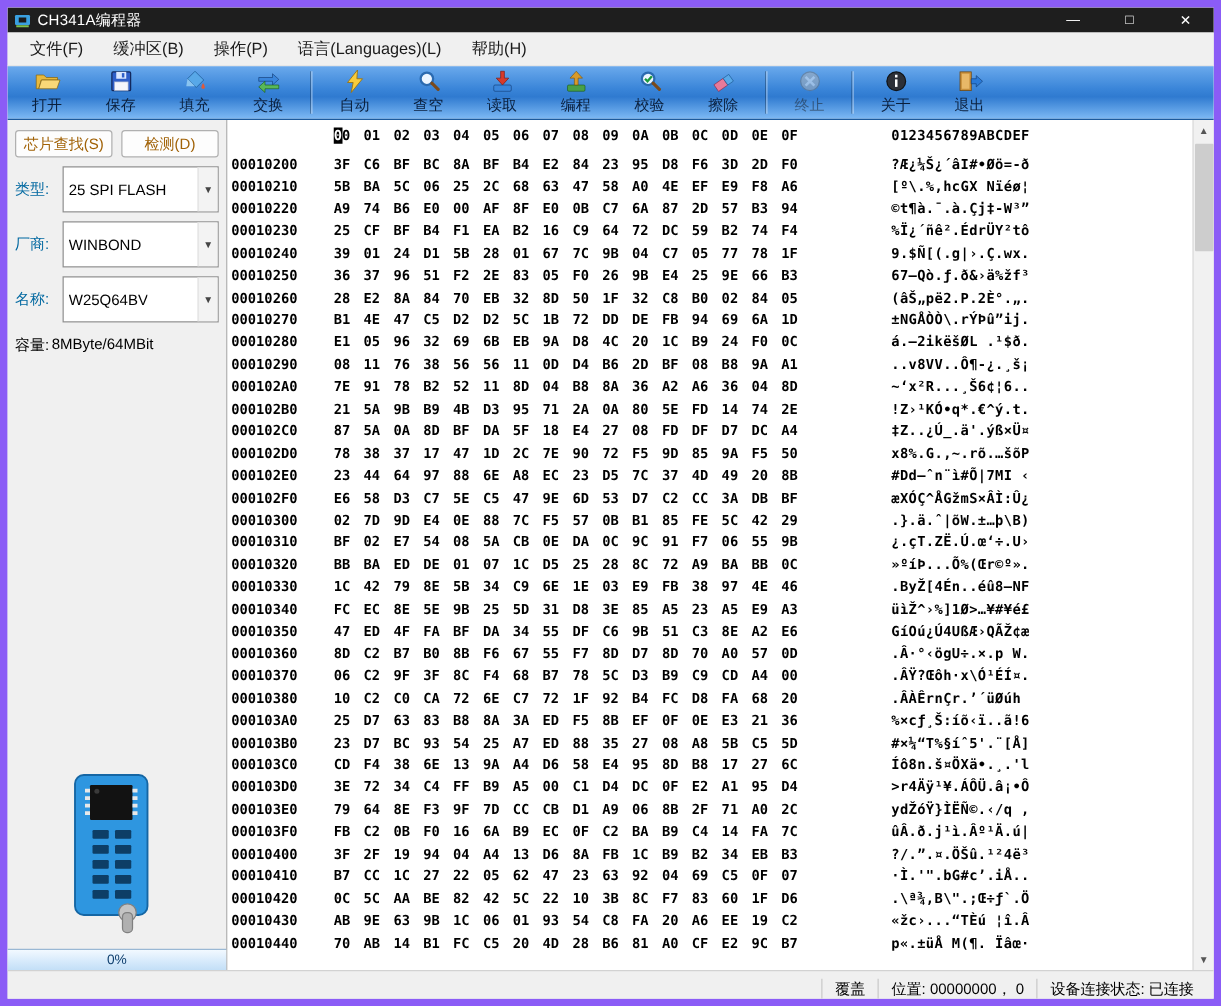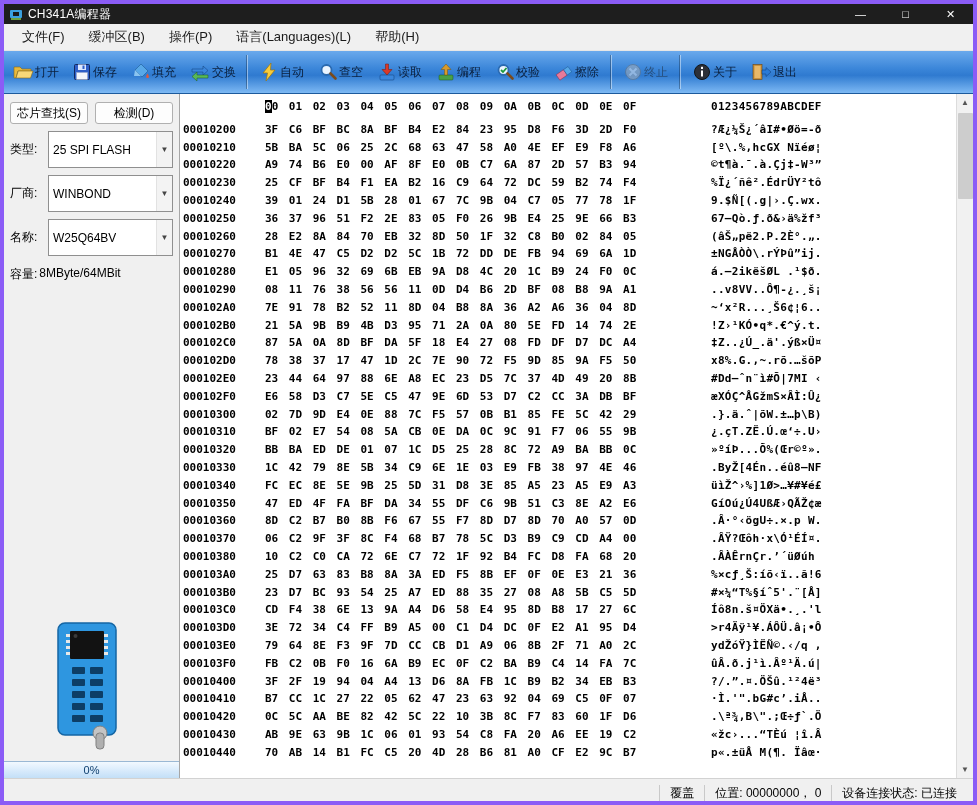--- a/index.html
+++ b/index.html
@@ -1,49 +1,49 @@
 <!DOCTYPE html>
 <html><head>
 <meta charset="utf-8">
 <style>
   * { box-sizing: border-box; margin: 0; padding: 0; }
   html,body { width: 977px; height: 805px; }
   body { font-family: "Liberation Sans", sans-serif; background: #ffffff; }
 
-  .window { width: 977px; height: 805px; border: 4px solid #8b5cf6; display: flex; flex-direction: column; background: #f0f0f0; overflow: hidden; }
+  .window { width: 977px; height: 805px; border: 6px solid #8b5cf6; display: flex; flex-direction: column; background: #f0f0f0; overflow: hidden; }
 
   
   .titlebar { flex: 0 0 20px; height: 20px; background: #1e1e1e; color: #fff; display: flex; align-items: center; font-size: 12px; }
   .app-icon { margin: 0 5px 0 5px; display: flex; align-items: center; }
   .title-text { letter-spacing: .2px; }
   .win-controls { margin-left: auto; display: flex; height: 100%; }
   .win-btn { width: 45px; height: 100%; display: flex; align-items: center; justify-content: center; font-size: 11px; color: #fff; }
 
   
   .menubar { flex: 0 0 27px; background: #f0f0f0; display: flex; align-items: center; font-size: 13px; padding-left: 6px; border-bottom: 1px solid #e6e6e6; }
   .menu-item { padding: 4px 12px; color: #1a1a1a; }
 
   
   .toolbar { flex: 0 0 43px; background: linear-gradient(180deg,#6aa9ec 0%,#3b86d9 42%,#2f7ad0 58%,#7db9f4 100%); display: flex; align-items: center; padding: 1px 2px; border-bottom: 1px solid #1c5a9c; }
-  .tool-btn { width: 57px; height: 40px; margin: 0 1px; display: flex; flex-direction: row; align-items: center; justify-content: center; gap: 1px; border-radius: 3px; }
+  .tool-btn { width: 57px; height: 40px; margin: 0 1px; display: flex; flex-direction: column; align-items: center; justify-content: center; gap: 1px; border-radius: 3px; }
   .tool-icon { height: 20px; display: flex; align-items: center; justify-content: center; }
   .tool-label { font-size: 12px; color: #0a1f3c; }
   .tool-btn.disabled { opacity: .5; filter: grayscale(.8); }
   .tool-sep { width: 2px; height: 34px; margin: 0 4px; border-left: 1px solid rgba(0,0,0,.28); border-right: 1px solid rgba(255,255,255,.45); }
 
   
   .main { flex: 1; min-height: 0; display: flex; }
 
   
   .sidebar { flex: 0 0 176px; width: 176px; background: #f0f0f0; border-right: 1px solid #a6a6a6; display: flex; flex-direction: column; }
   .sidebar-content { padding: 8px 6px 0 6px; }
   .btn-row { display: flex; gap: 7px; }
-  .chip-btn { flex: 1; height: 22px; background: #fdfdfd; border: 1px solid #b0b0b0; border-radius: 3px; font-size: 12px; font-family: inherit; color: #000000; }
+  .chip-btn { flex: 1; height: 22px; background: #fdfdfd; border: 1px solid #b0b0b0; border-radius: 3px; font-size: 12px; font-family: inherit; color: #a16207; }
   .field-row { display: flex; align-items: center; margin-top: 7px; }
-  .field-label { font-size: 12px; width: 38px; flex: 0 0 38px; color: #000000; }
+  .field-label { font-size: 12px; width: 38px; flex: 0 0 38px; color: #0369a1; }
   .combo { flex: 1; height: 37px; background: #fff; border: 1px solid #8f8f8f; display: flex; align-items: center; font-size: 12px; padding-left: 4px; color: #000; }
   .combo-value { white-space: nowrap; overflow: hidden; }
   .combo-arrow { margin-left: auto; width: 16px; height: 100%; flex: 0 0 16px; display: flex; align-items: center; justify-content: center; font-size: 8px; color: #444; background: #f3f3f3; border-left: 1px solid #e2e2e2; }
   .capacity-row { margin-top: 10px; font-size: 12px; color: #000; display: flex; gap: 2px; }
   .chip-art-wrap { margin-top: auto; padding-left: 46px; padding-bottom: 6px; }
   .progress { flex: 0 0 17px; height: 17px; border-top: 1px solid #9ab8d4; background: linear-gradient(180deg,#f2f9ff 0%,#d5e9fb 60%,#c3dff7 100%); display: flex; align-items: center; justify-content: center; font-size: 11px; color: #10406f; }
 
   
   .hexpane { flex: 1; min-width: 0; background: #fff; padding: 4px 0 0 3px; font-family: "DejaVu Sans Mono", monospace; font-size: 11px; font-weight: 700; color: #000; overflow: hidden; }
   .hex-header, .hex-row { display: flex; line-height: 17.8px; white-space: pre; }

